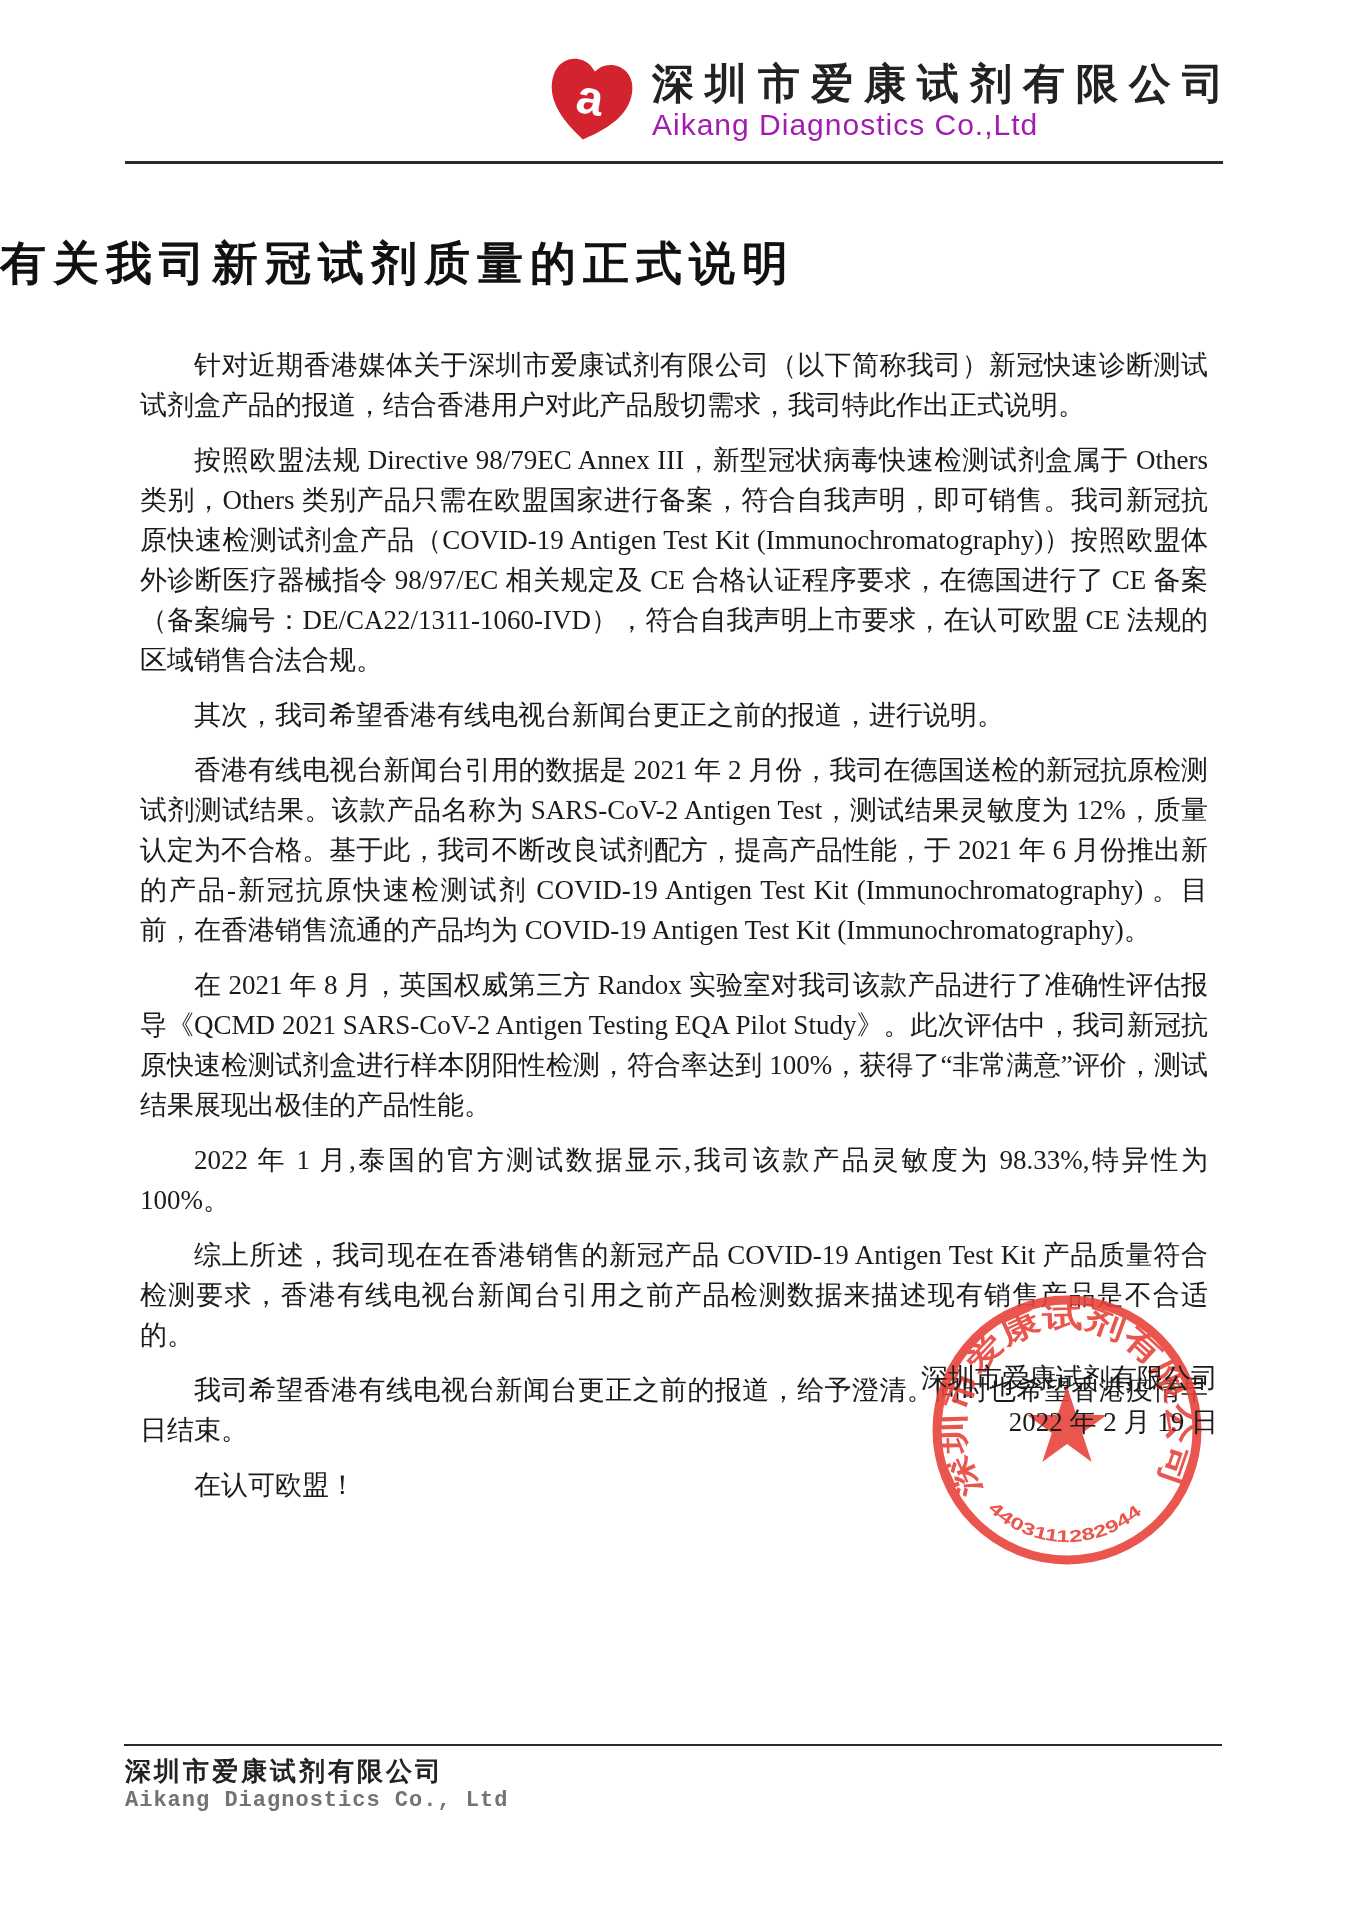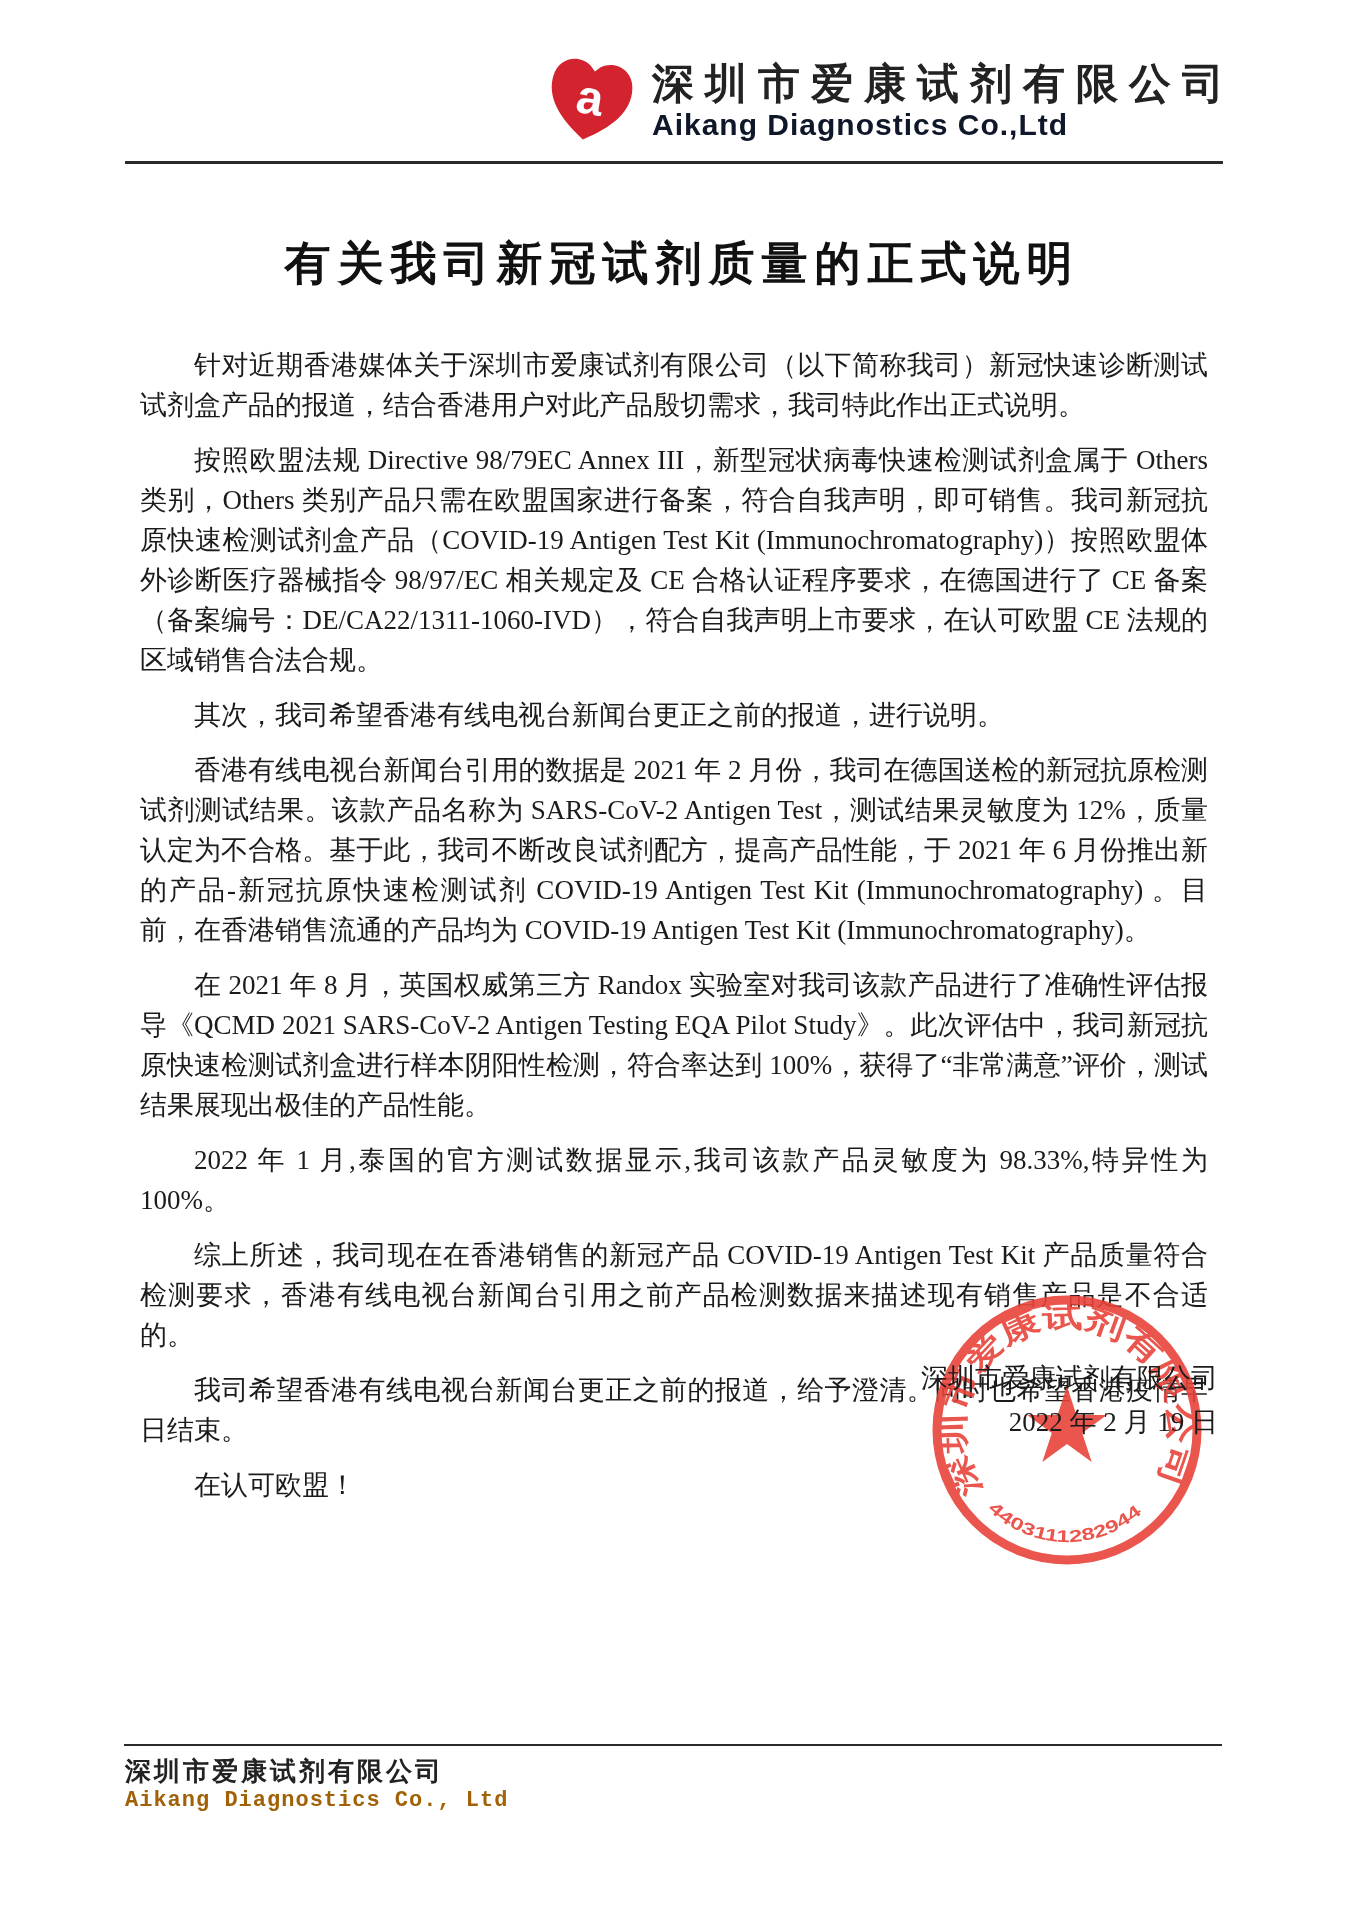--- a/index.html
+++ b/index.html
@@ -16,32 +16,32 @@
   }
   .logo { flex:0 0 auto; }
   .header-text { display:flex; flex-direction:column; justify-content:center; }
   .header-zh {
     font-family:"Liberation Sans","DejaVu Sans",sans-serif;
     font-weight:bold; font-size:42px; line-height:48px; letter-spacing:11px;
     color:#222; white-space:nowrap;
   }
   .header-en {
     font-family:"Liberation Sans","DejaVu Sans",sans-serif;
-    font-weight:bold; font-size:30px; line-height:34px; letter-spacing:1px;
-    color:#0f172a; white-space:nowrap;
+    font-weight:normal; font-size:30px; line-height:34px; letter-spacing:1px;
+    color:#a21caf; white-space:nowrap;
   }
   .header-rule {
     position:absolute; top:161px; left:125px; width:1098px; height:3px;
     background:#2b2b2b;
   }
 
   
   .doc-title {
     position:absolute; top:233px; left:0; width:100%;
-    text-align:center; font-weight:bold; font-size:46px; letter-spacing:7px;
+    text-align:left; font-weight:bold; font-size:46px; letter-spacing:7px;
     color:#111;
   }
 
   
   .body {
     position:absolute; top:330px; left:125px; width:1098px;
   }
   .body p {
     margin:15px; text-indent:2em; font-size:27px; line-height:40px;
     text-align:justify; color:#1b1b1b;
@@ -66,21 +66,21 @@
   }
   .footer-zh {
     position:absolute; top:1754px; left:125px;
     font-family:"Liberation Sans","DejaVu Sans",sans-serif;
     font-weight:bold; font-size:26px; letter-spacing:3px; color:#222;
     white-space:nowrap;
   }
   .footer-en {
     position:absolute; top:1788px; left:125px;
     font-family:"Liberation Mono","DejaVu Sans Mono",monospace;
-    font-weight:bold; font-size:22px; letter-spacing:1px; color:#a16207;
+    font-weight:bold; font-size:22px; letter-spacing:1px; color:#737373;
     white-space:nowrap;
   }
 </style>
 </head>
 <body>
 
 <div class="page">
 
   <div class="header">
     <div class="logo">

